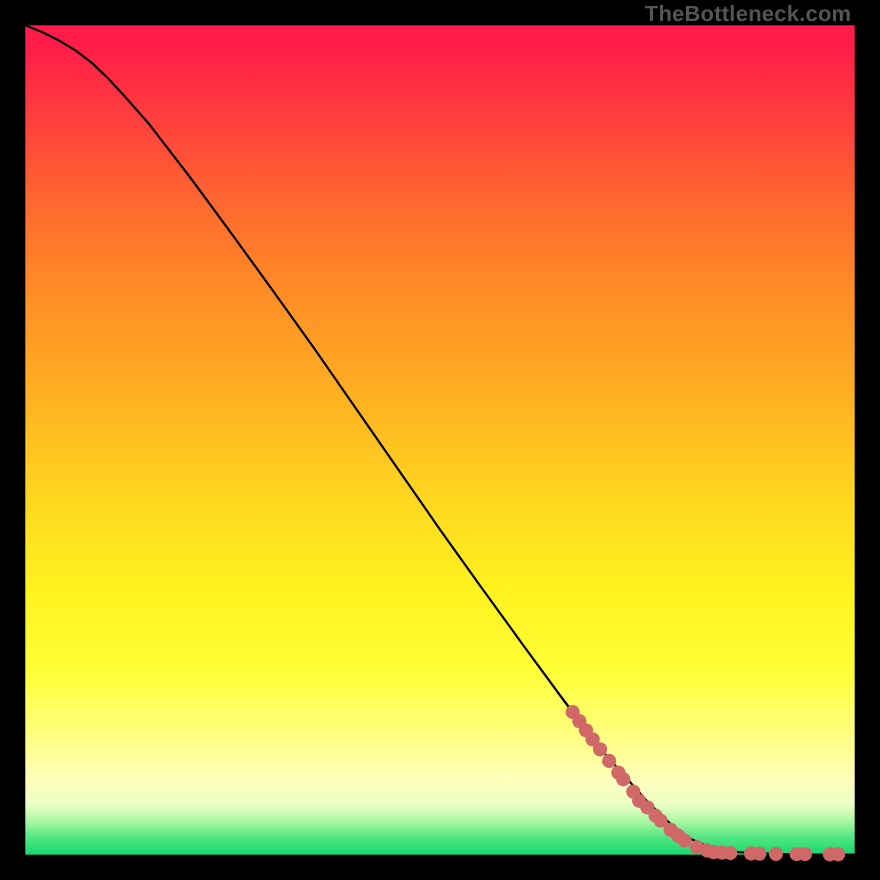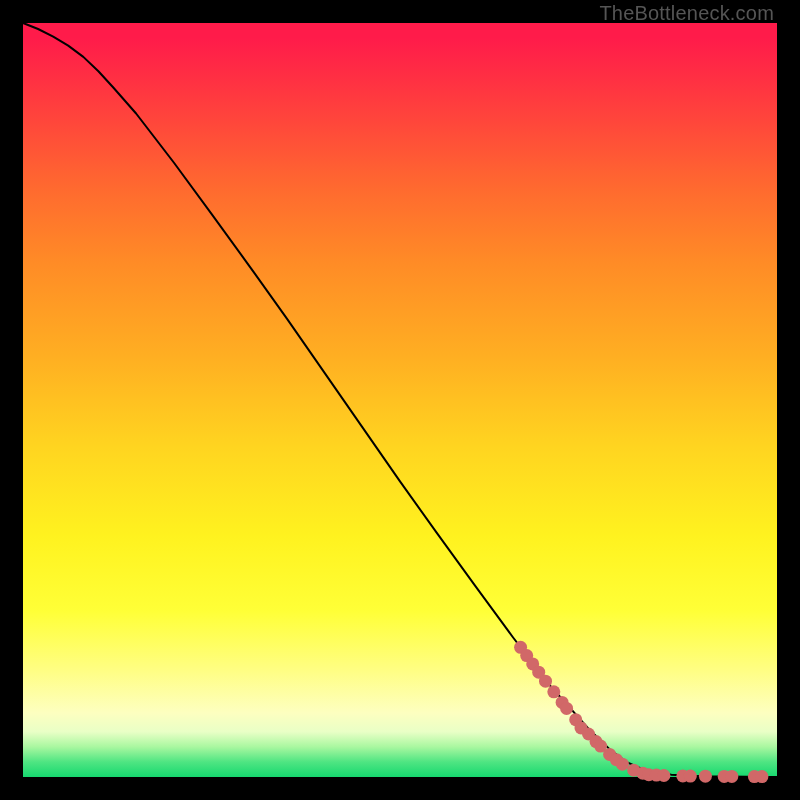--- a/index.html
+++ b/index.html
@@ -39,21 +39,21 @@
       #4fe582 98%,
       #16d86f 100%
     );
   }
   .watermark {
     position: absolute;
     top: 2px;
     right: 26px;
     color: #555;
     font-size: 20px;
-    font-weight: 400;
+    font-weight: 700;
     letter-spacing: 0.2px;
     user-select: none;
   }
   svg.curve {
     position: absolute;
     left: 0;
     top: 0;
     width: 754px;
     height: 754px;
     overflow: visible;

